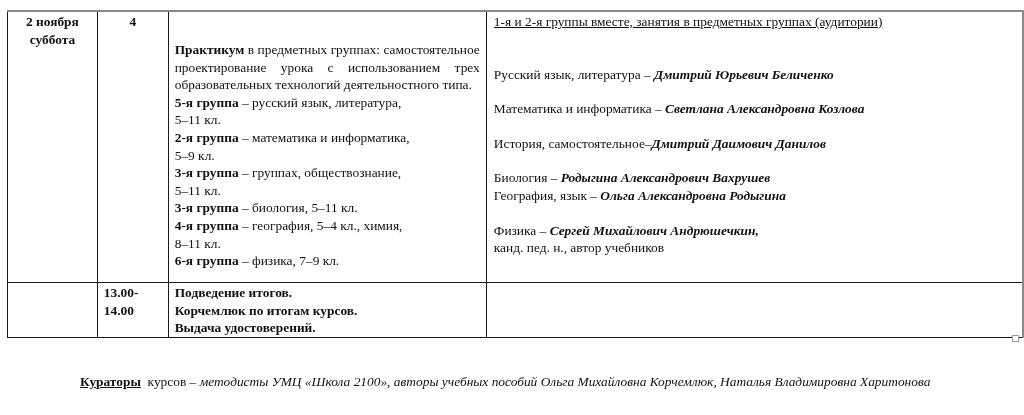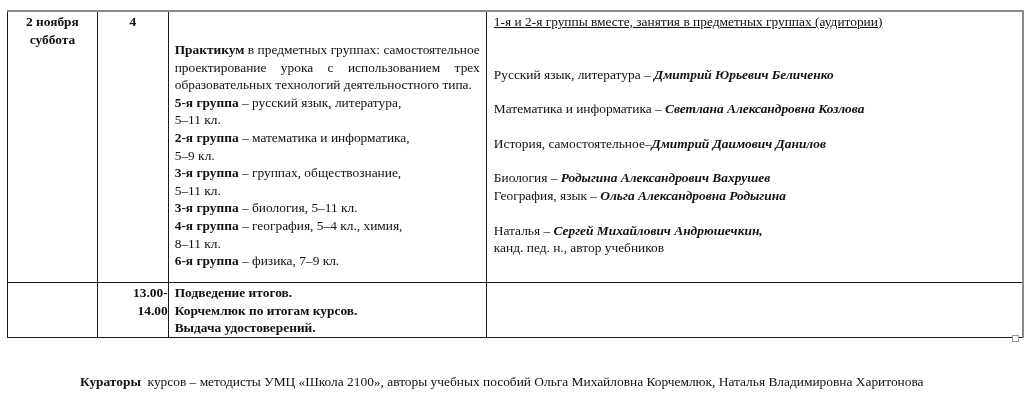--- a/index.html
+++ b/index.html
@@ -14,38 +14,38 @@
   }
   .tbl td {
     border: 1px solid #1a1a1a; vertical-align: top; padding: 0;
     line-height: 17.6px;
   }
   .tbl tr.r1 td { height: 270px; }
   .tbl tr.r2 td { height: 51px; }
   .tbl td.right-edge { border-right: 2px solid #8a8a8a; }
   .tbl tr.r1 td { border-top: 2px solid #8a8a8a; }
   .c1 { width: 89px; text-align: center; font-weight: bold; }
-  .c2 { width: 64px; font-weight: bold; text-align: right; }
+  .c2 { width: 64px; font-weight: bold; }
   .c2.center { text-align: center; }
   .c2.time { padding-left: 6px !important; }
   .c3 { width: 306px; padding-left: 6px !important; padding-right: 6px !important; }
   .c4 { width: 530px; padding-left: 7px !important; margin-top: 16px; }
   .day { padding-top: 1px; }
   .just { text-align: justify; text-align-last: auto; margin-top: 28px; }
   .b { font-weight: bold; }
   .bi { font-weight: bold; font-style: italic; }
   .u { text-decoration: underline; }
   .gap { height: 35px; }
   .gap2 { height: 17px; }
   .curators {
     position: absolute; left: 80px; top: 372px; width: 940px;
     font-size: 13.4px; line-height: 20px;
   }
-  .curators .lbl { font-weight: bold; }
-  .curators .it { }
+  .curators .lbl { font-weight: bold; text-decoration: underline; }
+  .curators .it { font-style: italic; }
   .handle {
     position: absolute; left: 1012px; top: 335px; width: 5px; height: 5px;
     border: 1px solid #999; background: #fff;
   }
 </style>
 </head>
 <body>
 
 <table class="tbl">
   <tbody>
@@ -73,21 +73,21 @@
       <div class="gap"></div>
       <div><span>Русский язык, литература –  </span><span class="bi">Дмитрий Юрьевич Беличенко</span></div>
       <div class="gap2"></div>
       <div><span>Математика  и информатика – </span><span class="bi">Светлана Александровна Козлова</span></div>
       <div class="gap2"></div>
       <div><span>История, самостоятельное–</span><span class="bi">Дмитрий Даимович Данилов</span></div>
       <div class="gap2"></div>
       <div><span>Биология – </span><span class="bi">Родыгина Александрович Вахрушев</span></div>
       <div><span>География, язык  – </span><span class="bi">Ольга Александровна Родыгина</span></div>
       <div class="gap2"></div>
-      <div><span>Наталья – </span><span class="bi">Сергей Михайлович Андрюшечкин,</span></div>
+      <div><span>Физика – </span><span class="bi">Сергей Михайлович Андрюшечкин,</span></div>
       <div>канд. пед. н., автор учебников</div>
     </td>
   </tr>
   <tr class="r2">
     <td class="c1"></td>
     <td class="c2 time">
       <div style="padding-top:1px">13.00-</div>
       <div>14.00</div>
     </td>
     <td class="c3 b">

